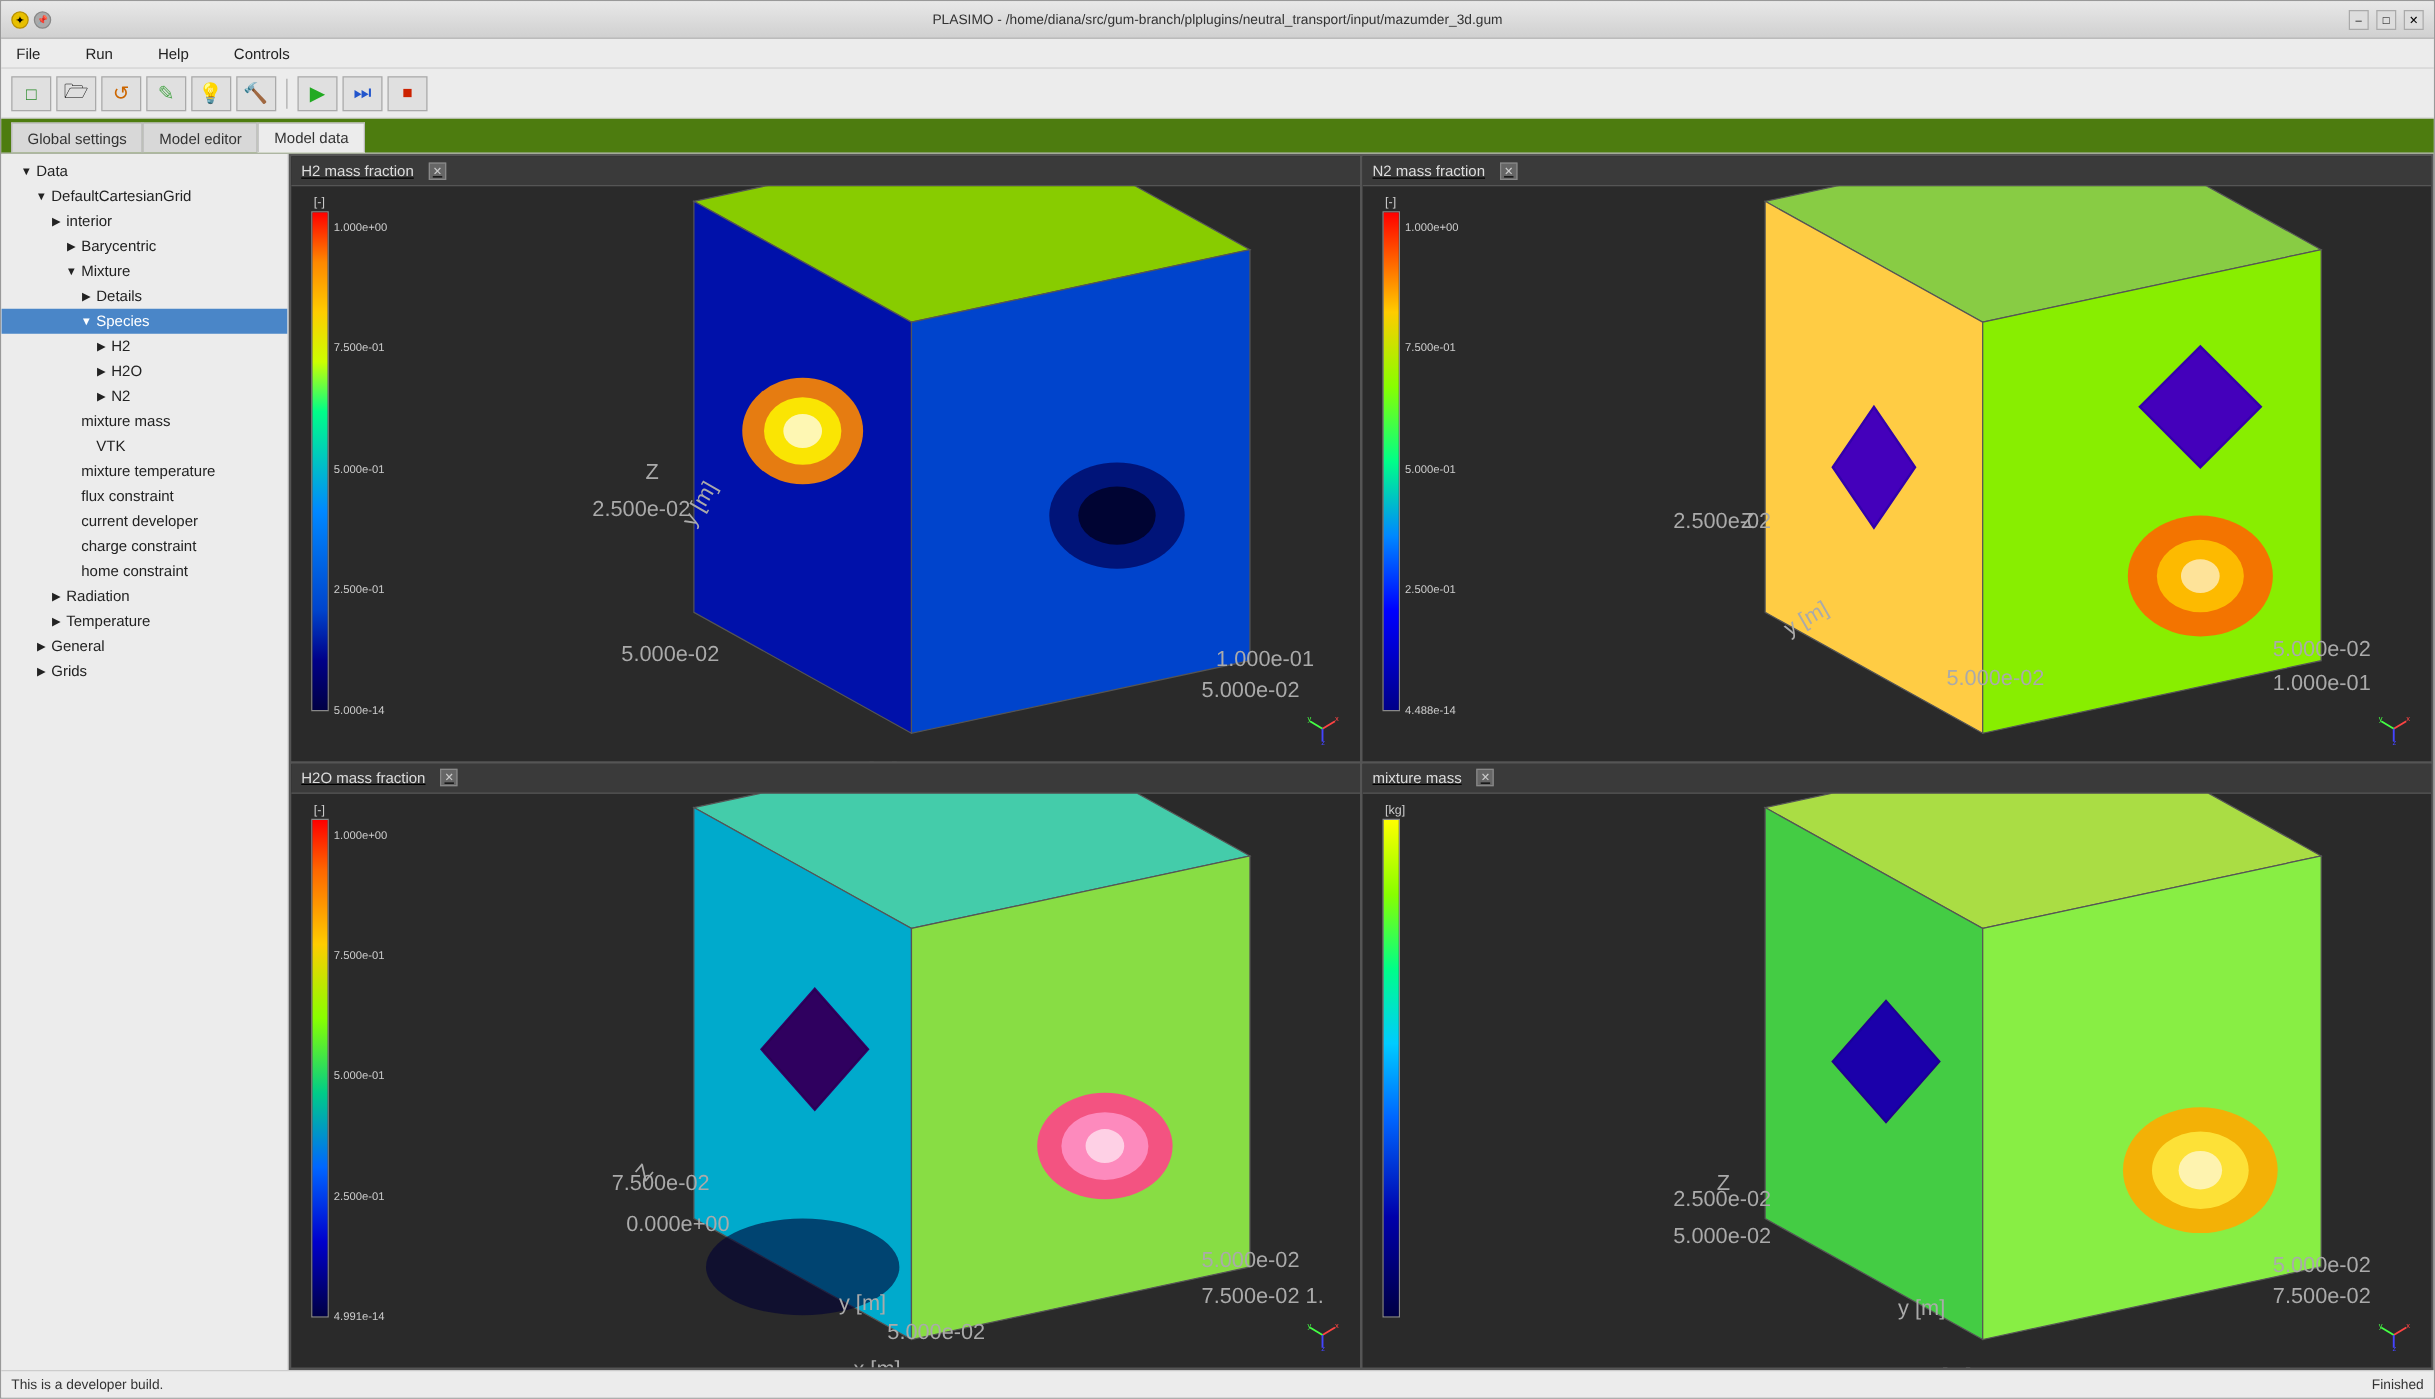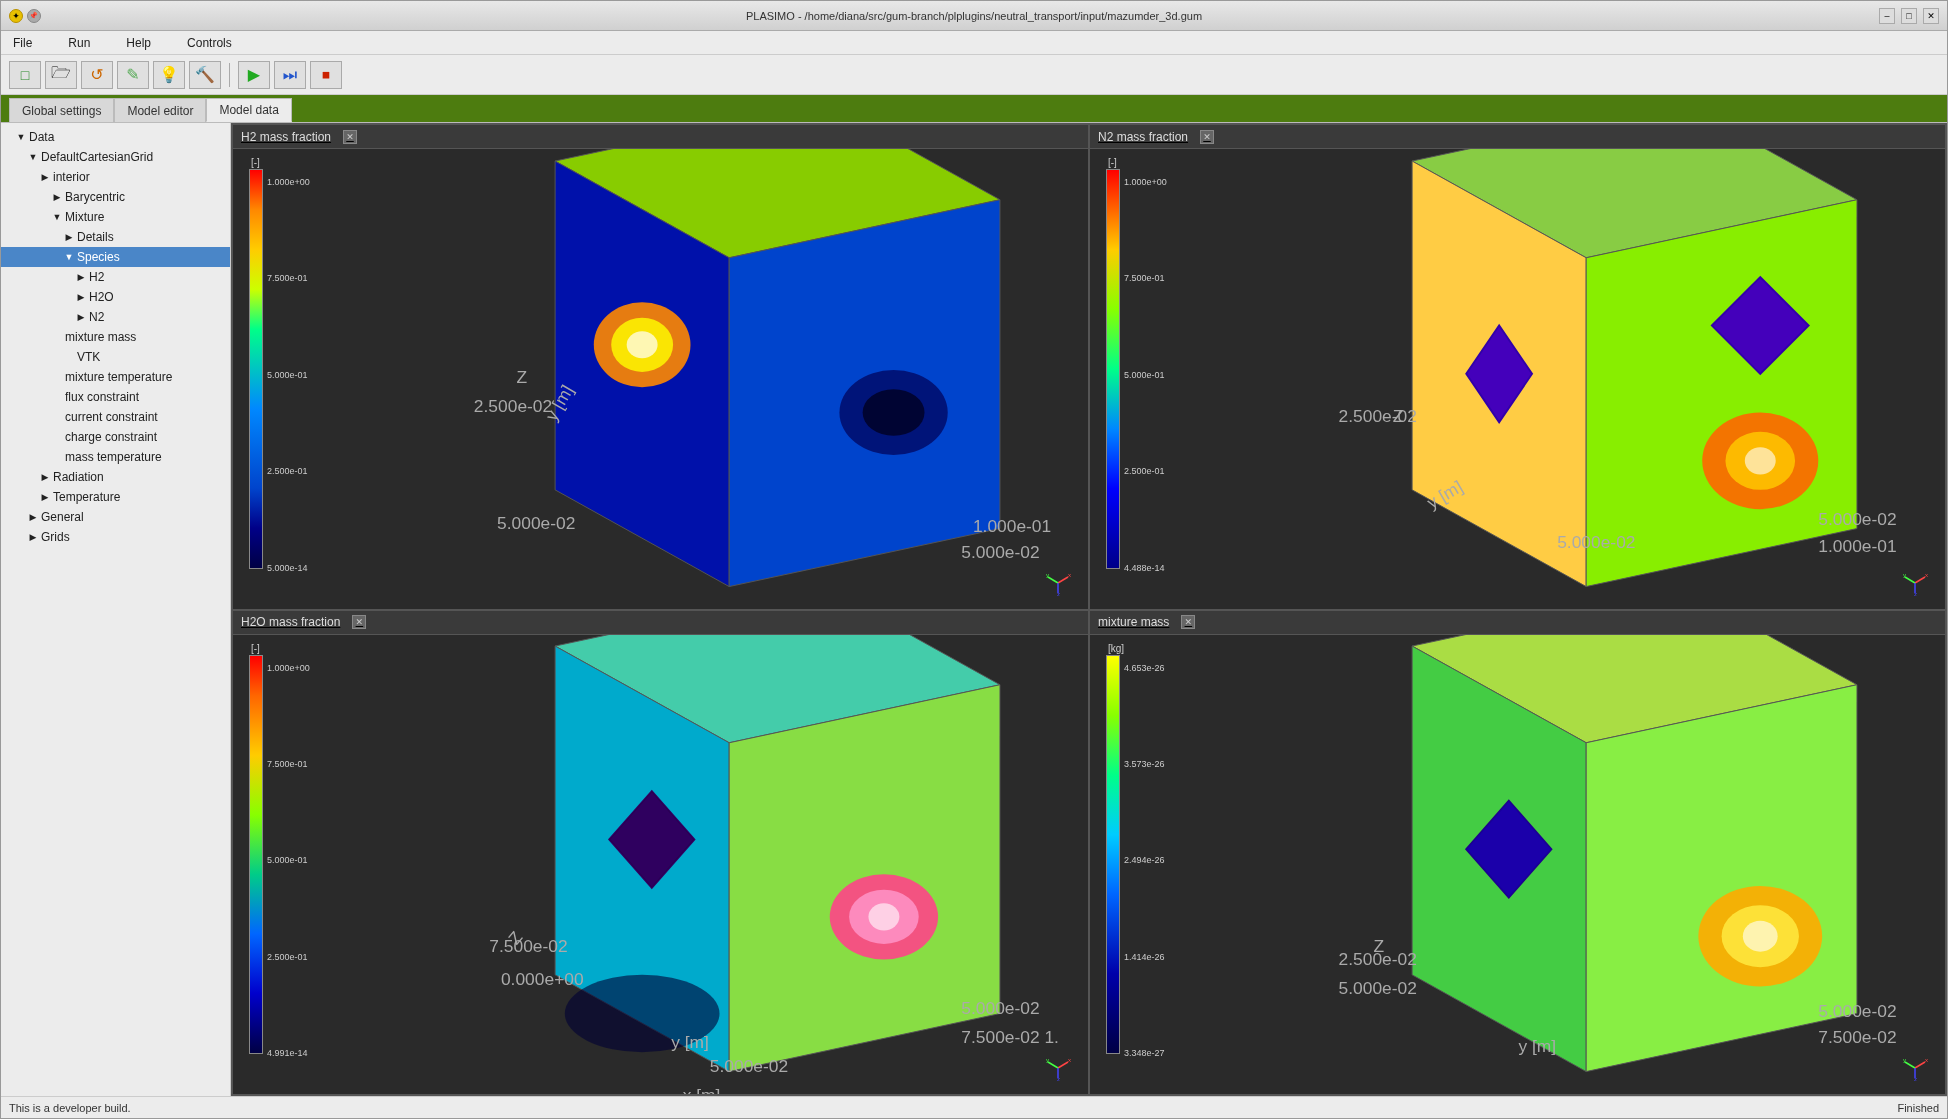--- a/index.html
+++ b/index.html
@@ -444,29 +444,29 @@
       <div class="tree-item indent4">
         <span class="arrow"> </span>
         <span class="label">mixture temperature</span>
       </div>
       <div class="tree-item indent4">
         <span class="arrow"> </span>
         <span class="label">flux constraint</span>
       </div>
       <div class="tree-item indent4">
         <span class="arrow"> </span>
-        <span class="label">current constraint</span>
+        <span class="label">current developer</span>
       </div>
       <div class="tree-item indent4">
         <span class="arrow"> </span>
         <span class="label">charge constraint</span>
       </div>
       <div class="tree-item indent4">
         <span class="arrow"> </span>
-        <span class="label">mass temperature</span>
+        <span class="label">home constraint</span>
       </div>
       <div class="tree-item indent3">
         <span class="arrow">▶</span>
         <span class="label">Radiation</span>
       </div>
       <div class="tree-item indent3">
         <span class="arrow">▶</span>
         <span class="label">Temperature</span>
       </div>
       <div class="tree-item indent2">
@@ -672,27 +672,20 @@
       <div class="viz-panel">
         <div class="viz-panel-header">
           <span class="viz-panel-title">mixture mass</span>
           <div class="viz-close-btn">✕</div>
         </div>
         <div class="viz-panel-body">
           <span class="unit-label" style="left:18px; top:8px;">[kg]</span>
           <div class="color-scale">
             <div class="gradient-mass"></div>
           </div>
-          <div class="color-scale-labels">
-            <span class="scale-label">4.653e-26</span>
-            <span class="scale-label">3.573e-26</span>
-            <span class="scale-label">2.494e-26</span>
-            <span class="scale-label">1.414e-26</span>
-            <span class="scale-label">3.348e-27</span>
-          </div>
           <div class="cube-viz">
             <svg viewBox="0 0 380 340" xmlns="http://www.w3.org/2000/svg">
               <text x="230" y="14" fill="#ccc" font-size="10">1.000e-01</text>
 
               <polygon points="120,60 260,30 350,80 210,110" fill="#aadd44" stroke="#555" stroke-width="0.5"></polygon>
 
               <polygon points="120,60 210,110 210,280 120,230" fill="#44cc44" stroke="#555" stroke-width="0.5"></polygon>
 
               <polygon points="210,110 350,80 350,250 210,280" fill="#88ee44" stroke="#555" stroke-width="0.5"></polygon>
 

